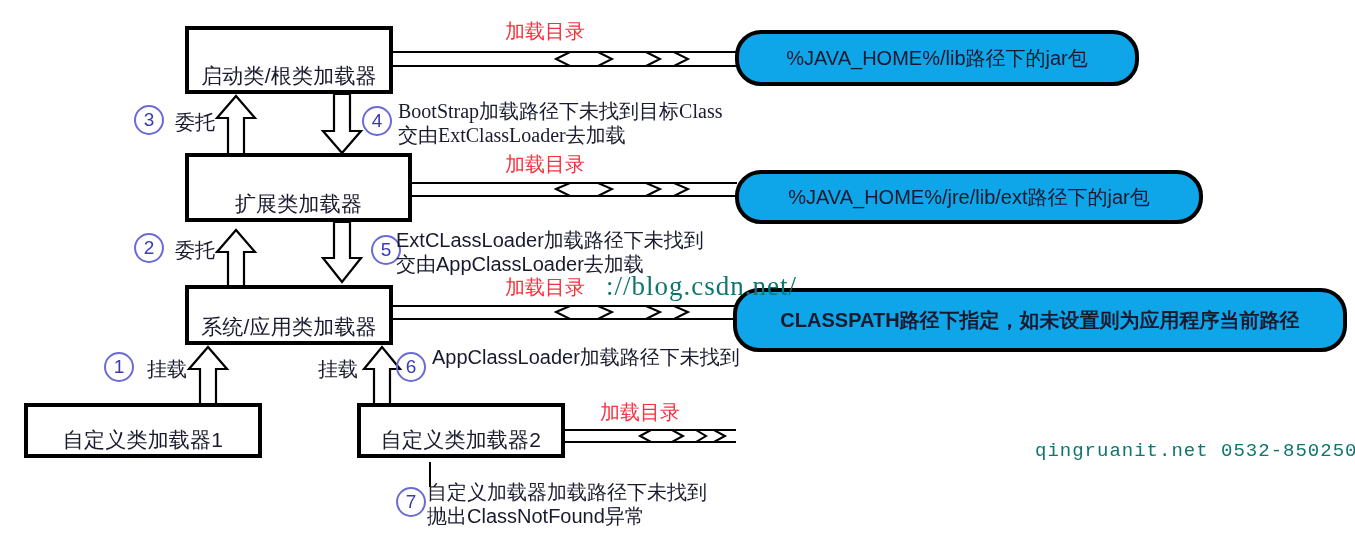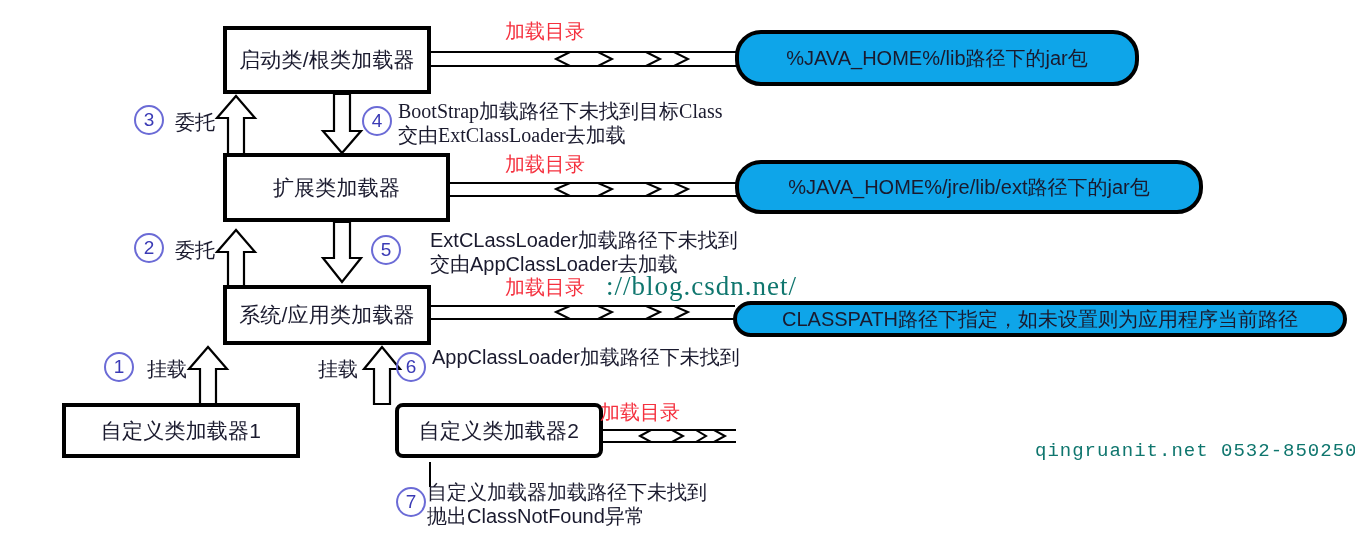--- a/index.html
+++ b/index.html
@@ -33,23 +33,22 @@
     pointer-events: none;
   }
   .layer-text > * { pointer-events: auto; }
 
   .node-box {
     position: absolute;
     box-sizing: border-box;
     border: 4px solid #000000;
     background: #ffffff;
     display: flex;
-    align-items: center;
+    align-items: flex-end;
     justify-content: center;
-    margin-left: 38px;
   }
   .node-box .node-label {
     font-size: 21px;
     color: #1a1a2e;
     white-space: nowrap;
     letter-spacing: 0.2px;
   }
 
   .pill-box {
     position: absolute;
@@ -192,33 +191,33 @@
     </div>
 
     <div class="node-box" style="left:185px; top:285px; width:208px; height:60px;">
       <span class="node-label">系统/应用类加载器</span>
     </div>
 
     <div class="node-box" style="left:24px; top:403px; width:238px; height:55px;">
       <span class="node-label">自定义类加载器1</span>
     </div>
 
-    <div class="node-box" style="left:357px; top:403px; width:208px; height:55px;border-radius:8px;">
+    <div class="node-box" style="left:357px; top:403px; width:208px; height:55px;">
       <span class="node-label">自定义类加载器2</span>
     </div>
 
     <div class="pill-box" style="left:735px; top:30px; width:404px; height:56px;">
       <span class="pill-label">%JAVA_HOME%/lib路径下的jar包</span>
     </div>
 
-    <div class="pill-box" style="left:735px; top:160px; width:468px; height:54px;">
+    <div class="pill-box" style="left:735px; top:170px; width:468px; height:54px;">
       <span class="pill-label">%JAVA_HOME%/jre/lib/ext路径下的jar包</span>
     </div>
 
-    <div class="pill-box" style="left:733px; top:301px; width:614px; height:36px;">
+    <div class="pill-box" style="left:733px; top:288px; width:614px; height:64px;font-weight:bold;">
       <span class="pill-label">CLASSPATH路径下指定，如未设置则为应用程序当前路径</span>
     </div>
 
 
     <div class="red-label" style="left:505px; top:18px;">加载目录</div>
 
     <div class="red-label" style="left:505px; top:151px;">加载目录</div>
 
     <div class="red-label" style="left:505px; top:274px;">加载目录</div>
 
@@ -258,21 +257,21 @@
 
     <div class="step-circle" style="left:396px; top:487px;">
       <span>7</span>
     </div>
 
     <div class="step-note" style="left:398px; top:99px;font-family:Liberation Serif, serif;">
       <span class="note-line">BootStrap加载路径下未找到目标Class</span>
       <span class="note-line">交由ExtClassLoader去加载</span>
     </div>
 
-    <div class="step-note" style="left:396px; top:228px;margin-left:34px;">
+    <div class="step-note" style="left:396px; top:228px;">
       <span class="note-line">ExtCLassLoader加载路径下未找到</span>
       <span class="note-line">交由AppClassLoader去加载</span>
     </div>
 
     <div class="step-note" style="left:432px; top:345px;">
       <span class="note-line">AppClassLoader加载路径下未找到</span>
     </div>
 
     <div class="step-note" style="left:427px; top:480px;">
       <span class="note-line">自定义加载器加载路径下未找到</span>

